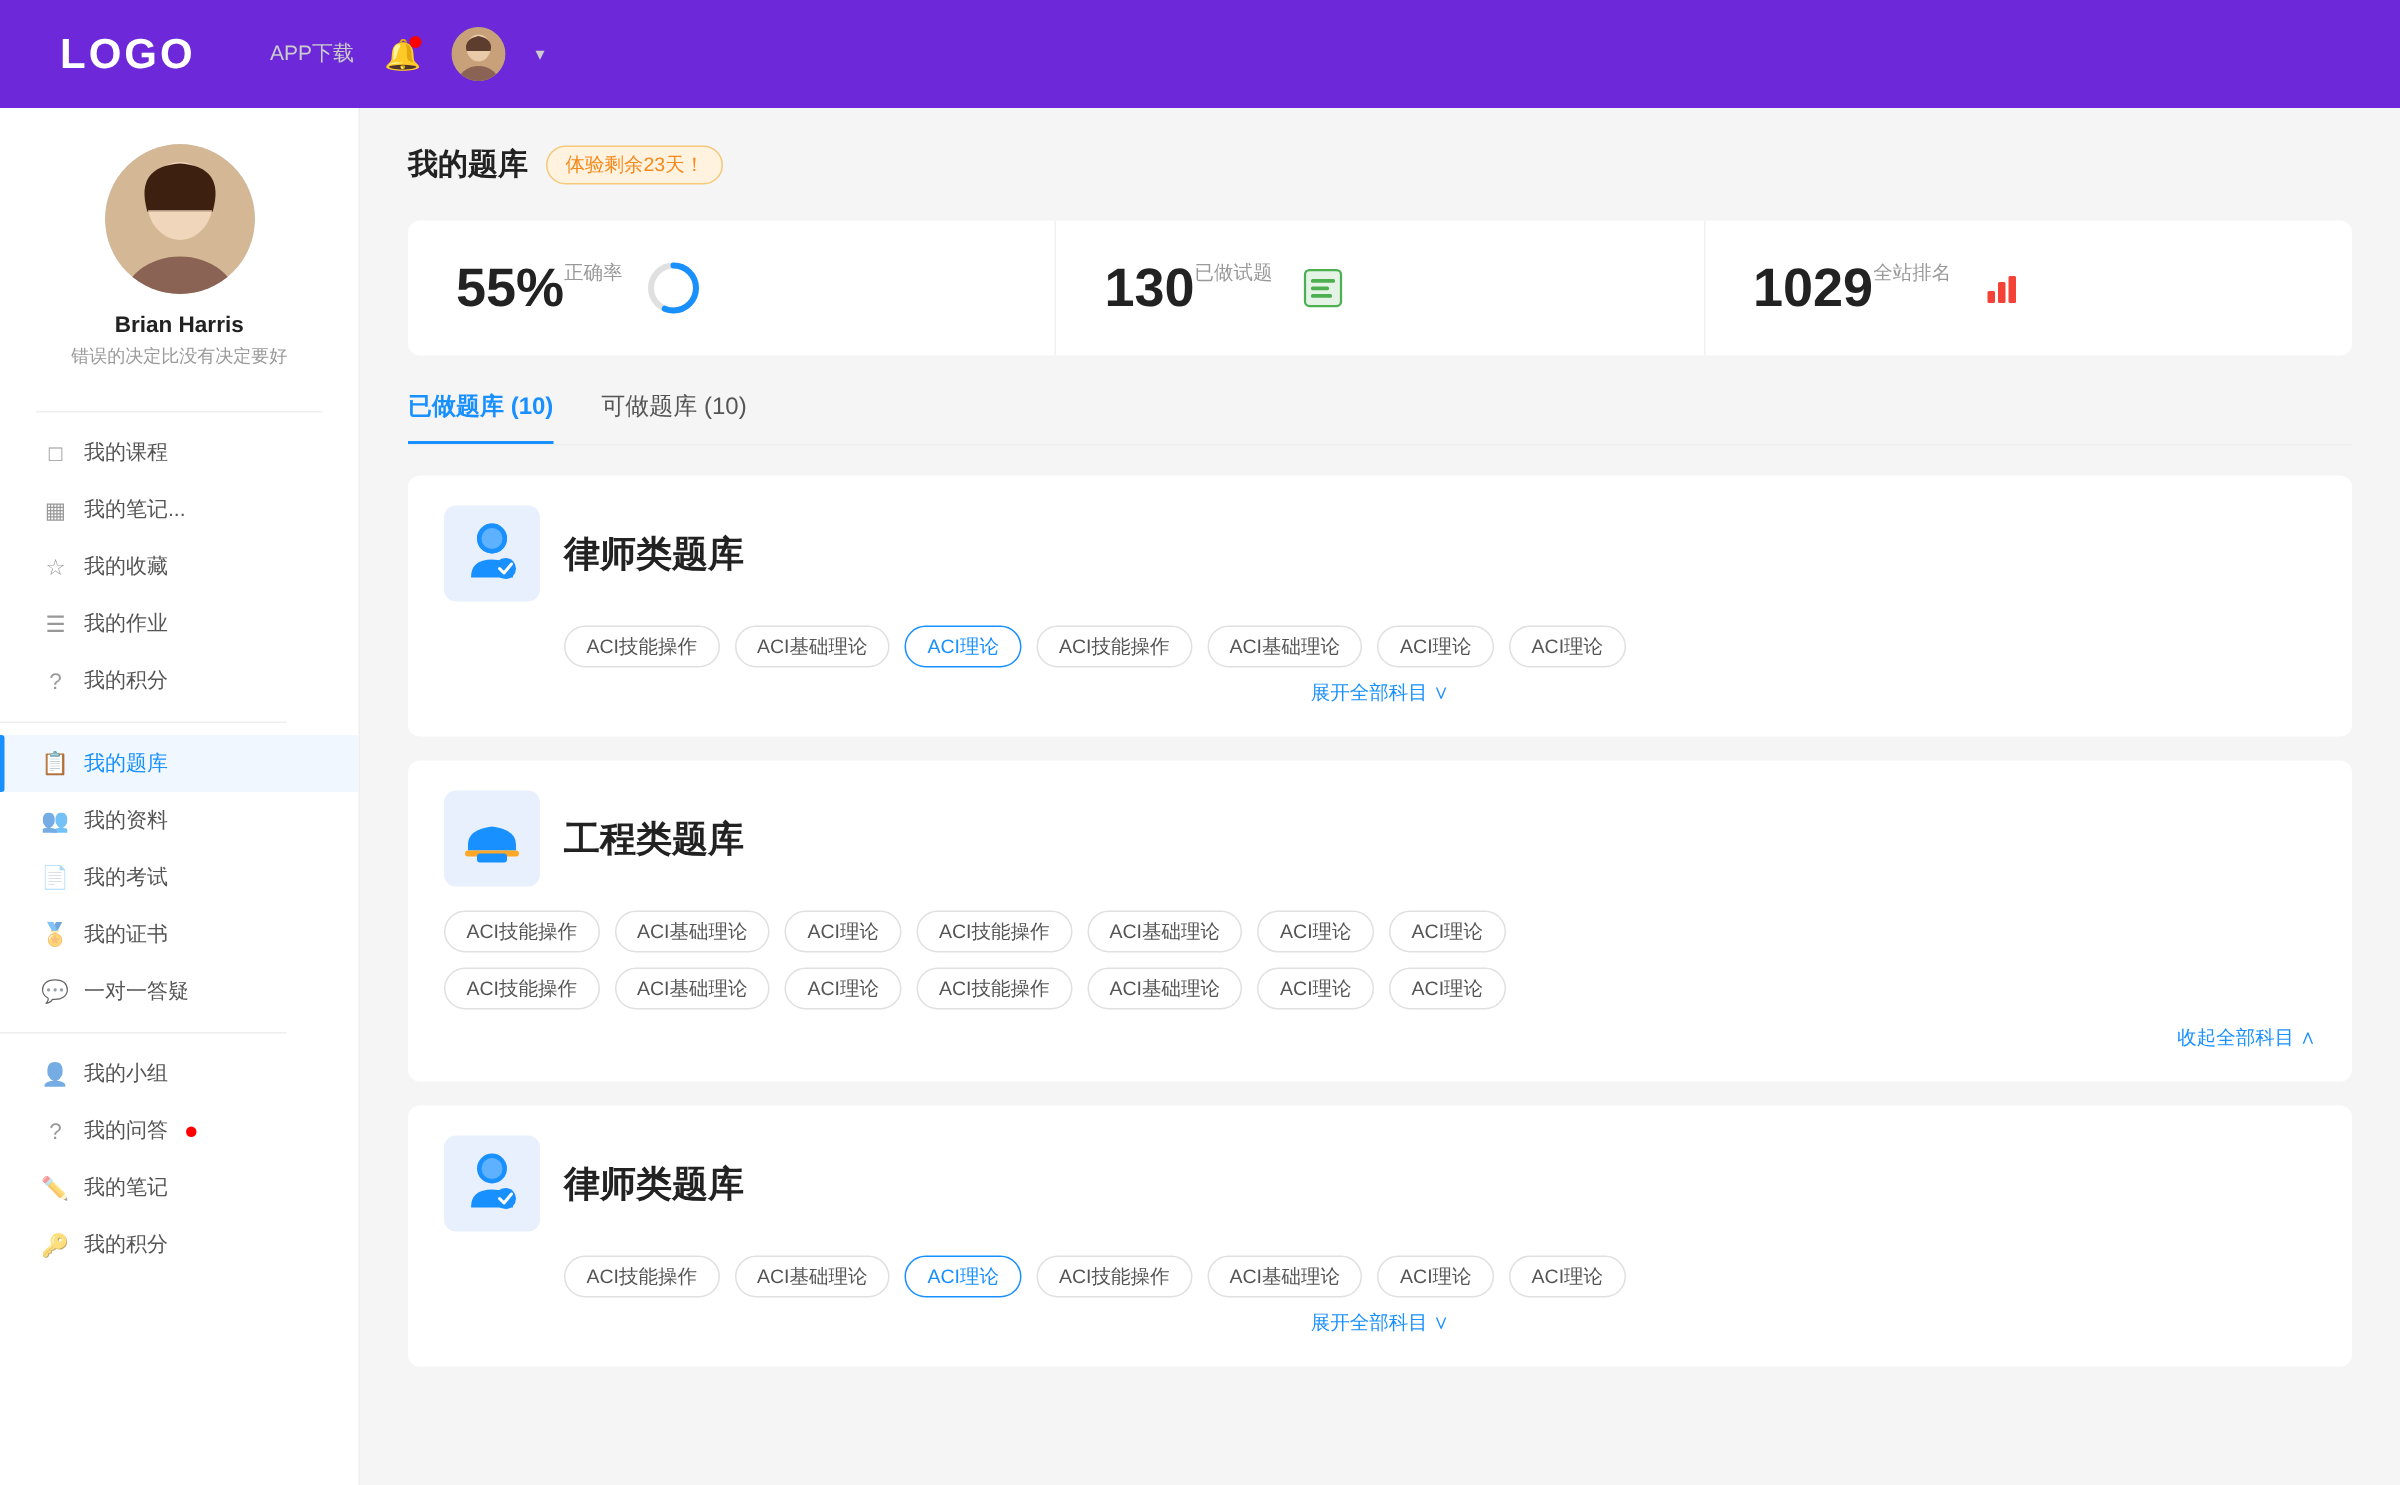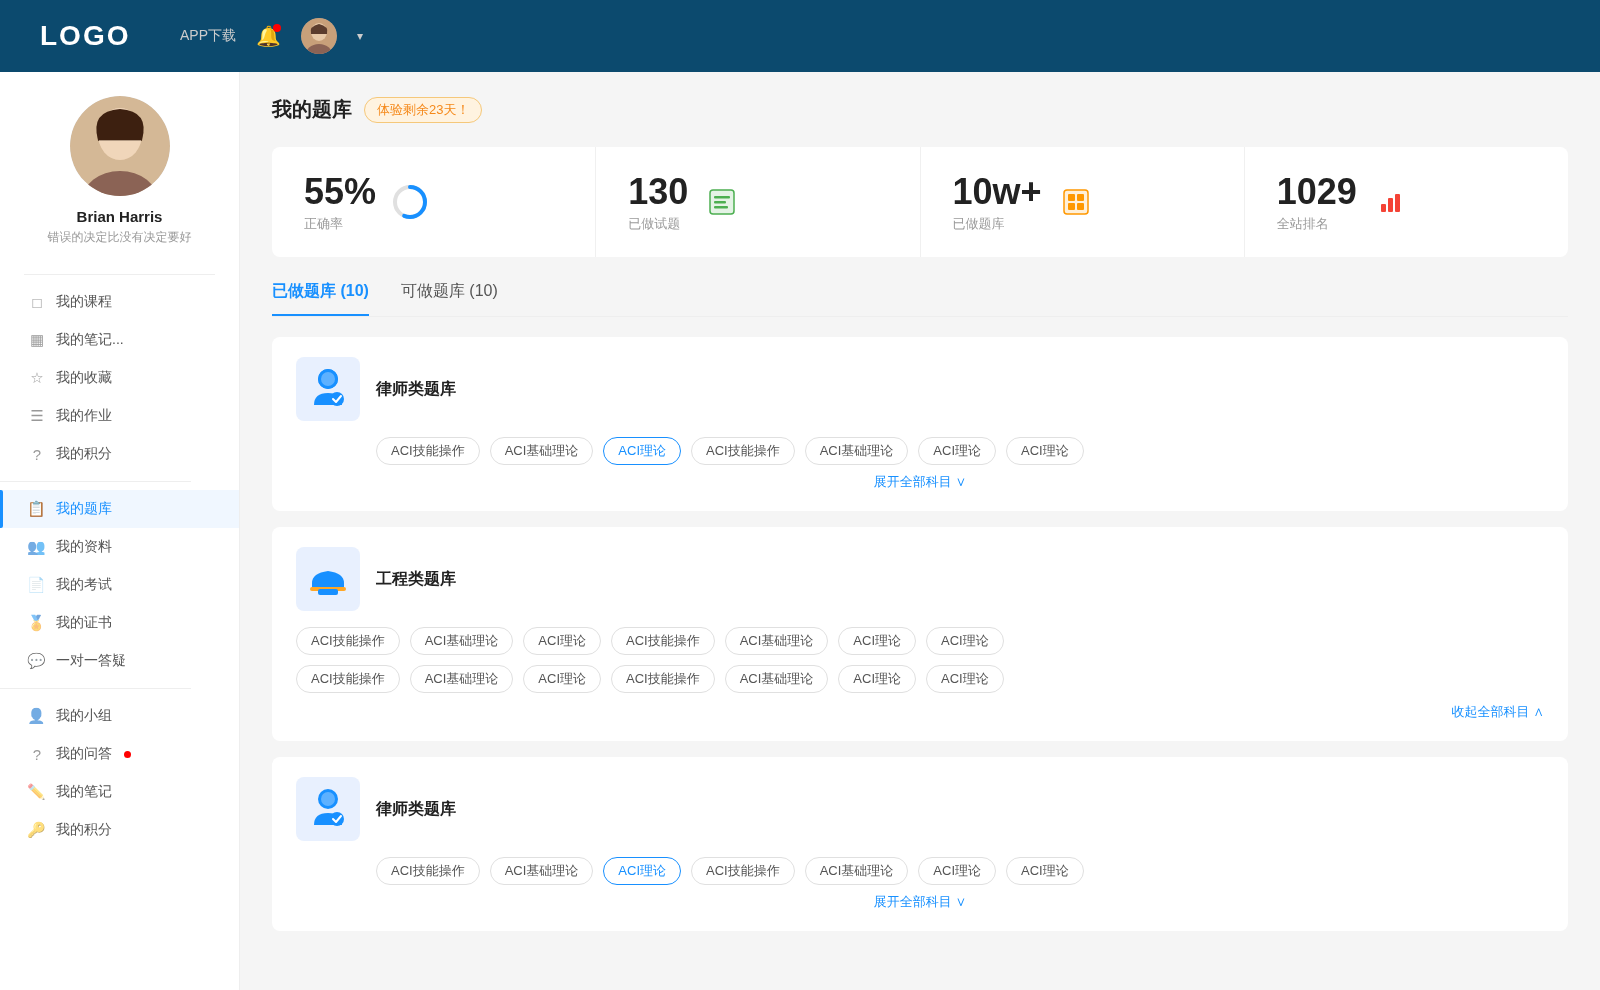--- a/index.html
+++ b/index.html
@@ -1,19 +1,19 @@
 <!DOCTYPE html>
 <html><head>
   <meta charset="utf-8">
   <style>
     * { margin: 0; padding: 0; box-sizing: border-box; }
     body { font-family: -apple-system, BlinkMacSystemFont, "PingFang SC", "Microsoft YaHei", sans-serif; background: #f5f5f5; width: 1600px; height: 990px; overflow: hidden; }
 
     
-    .navbar { background: #0c4a6e; height: 72px; display: flex; align-items: center; padding: 0 40px; gap: 40px; }
+    .navbar { background: #6d28d9; height: 72px; display: flex; align-items: center; padding: 0 40px; gap: 40px; }
     .navbar-logo { color: #fff; font-size: 28px; font-weight: 900; letter-spacing: 2px; min-width: 100px; }
     .navbar-links { display: flex; gap: 32px; flex: 1; }
     .navbar-link { color: #ccc; font-size: 15px; cursor: pointer; text-decoration: none; }
     .navbar-link.active { color: #fff; border-bottom: 2px solid #3399ff; padding-bottom: 4px; }
     .navbar-right { display: flex; align-items: center; gap: 20px; }
     .nav-app-download { color: #ccc; font-size: 14px; cursor: pointer; text-align: center; }
     .nav-bell { position: relative; cursor: pointer; }
     .nav-bell-icon { font-size: 20px; color: #ccc; }
     .nav-bell-dot { width: 8px; height: 8px; background: red; border-radius: 50%; position: absolute; top: 0; right: 0; }
     .nav-avatar { width: 36px; height: 36px; border-radius: 50%; background: #888; overflow: hidden; display: flex; align-items: center; justify-content: center; cursor: pointer; }
@@ -43,32 +43,32 @@
     .page-title { font-size: 20px; font-weight: 600; color: #222; }
     .trial-badge { background: #fff3e0; color: #f5891a; border-radius: 20px; padding: 3px 12px; font-size: 13px; border: 1px solid #f5c87a; }
 
     
     .stats-row { display: flex; background: #fff; border-radius: 8px; margin-bottom: 24px; overflow: hidden; }
     .stat-item { flex: 1; padding: 24px 32px; display: flex; align-items: center; gap: 16px; border-right: 1px solid #f0f0f0; }
     .stat-item:last-child { border-right: none; }
     .stat-value { font-size: 36px; font-weight: 700; color: #222; }
     .stat-icon { width: 36px; height: 36px; display: flex; align-items: center; justify-content: center; }
     .stat-label { font-size: 13px; color: #999; margin-top: 2px; }
-    .stat-text { display: flex; flex-direction: column; }
+    .stat-text { display: flex; flex-direction: row; }
 
     
     .tabs { display: flex; gap: 32px; margin-bottom: 20px; border-bottom: 1px solid #eee; }
     .tab { font-size: 16px; padding-bottom: 12px; cursor: pointer; color: #555; }
     .tab.active { color: #1890ff; border-bottom: 2px solid #1890ff; font-weight: 600; }
 
     
     .bank-card { background: #fff; border-radius: 8px; margin-bottom: 16px; padding: 20px 24px; }
     .bank-card-header { display: flex; align-items: center; gap: 16px; margin-bottom: 16px; }
     .bank-icon { width: 64px; height: 64px; background: #e8f0fe; border-radius: 8px; display: flex; align-items: center; justify-content: center; flex-shrink: 0; }
-    .bank-title { font-size: 16px; font-weight: 600; color: #222; }
+    .bank-title { font-size: 24px; font-weight: 600; color: #222; }
     .bank-tags { display: flex; flex-wrap: wrap; gap: 10px; margin-left: 80px; }
     .bank-tag { padding: 4px 14px; border-radius: 16px; font-size: 13px; cursor: pointer; border: 1px solid #e0e0e0; color: #555; background: #fff; }
     .bank-tag.active { border-color: #1890ff; color: #1890ff; background: #fff; }
     .bank-expand { text-align: center; font-size: 13px; color: #1890ff; cursor: pointer; margin-top: 8px; }
     .bank-collapse { text-align: right; font-size: 13px; color: #1890ff; cursor: pointer; margin-top: 0; }
     .bank-tags-row { display: flex; flex-wrap: wrap; gap: 10px; margin-bottom: 10px; }
   </style>
 </head>
 <body>
 
@@ -201,36 +201,20 @@
             <rect x="4" y="4" width="24" height="24" rx="3" fill="#4caf50" opacity="0.15"></rect>
             <rect x="4" y="4" width="24" height="24" rx="3" fill="none" stroke="#4caf50" stroke-width="1.5"></rect>
             <rect x="8" y="10" width="16" height="2.5" rx="1" fill="#4caf50"></rect>
             <rect x="8" y="15" width="12" height="2.5" rx="1" fill="#4caf50"></rect>
             <rect x="8" y="20" width="14" height="2.5" rx="1" fill="#4caf50"></rect>
           </svg>
         </div>
       </div>
       <div class="stat-item">
         <div class="stat-text">
-          <span class="stat-value">10w+</span>
-          <span class="stat-label">已做题库</span>
-        </div>
-        <div class="stat-icon">
-          <svg width="32" height="32" viewBox="0 0 32 32">
-            <rect x="4" y="4" width="24" height="24" rx="3" fill="#ff9800" opacity="0.15"></rect>
-            <rect x="4" y="4" width="24" height="24" rx="3" fill="none" stroke="#ff9800" stroke-width="1.5"></rect>
-            <rect x="8" y="8" width="7" height="7" rx="1" fill="#ff9800"></rect>
-            <rect x="17" y="8" width="7" height="7" rx="1" fill="#ff9800"></rect>
-            <rect x="8" y="17" width="7" height="7" rx="1" fill="#ff9800"></rect>
-            <rect x="17" y="17" width="7" height="7" rx="1" fill="#ff9800"></rect>
-          </svg>
-        </div>
-      </div>
-      <div class="stat-item">
-        <div class="stat-text">
           <span class="stat-value">1029</span>
           <span class="stat-label">全站排名</span>
         </div>
         <div class="stat-icon">
           <svg width="32" height="32" viewBox="0 0 32 32">
             <rect x="6" y="18" width="5" height="8" rx="1" fill="#f44336"></rect>
             <rect x="13" y="12" width="5" height="14" rx="1" fill="#f44336"></rect>
             <rect x="20" y="8" width="5" height="18" rx="1" fill="#f44336"></rect>
           </svg>
         </div>

